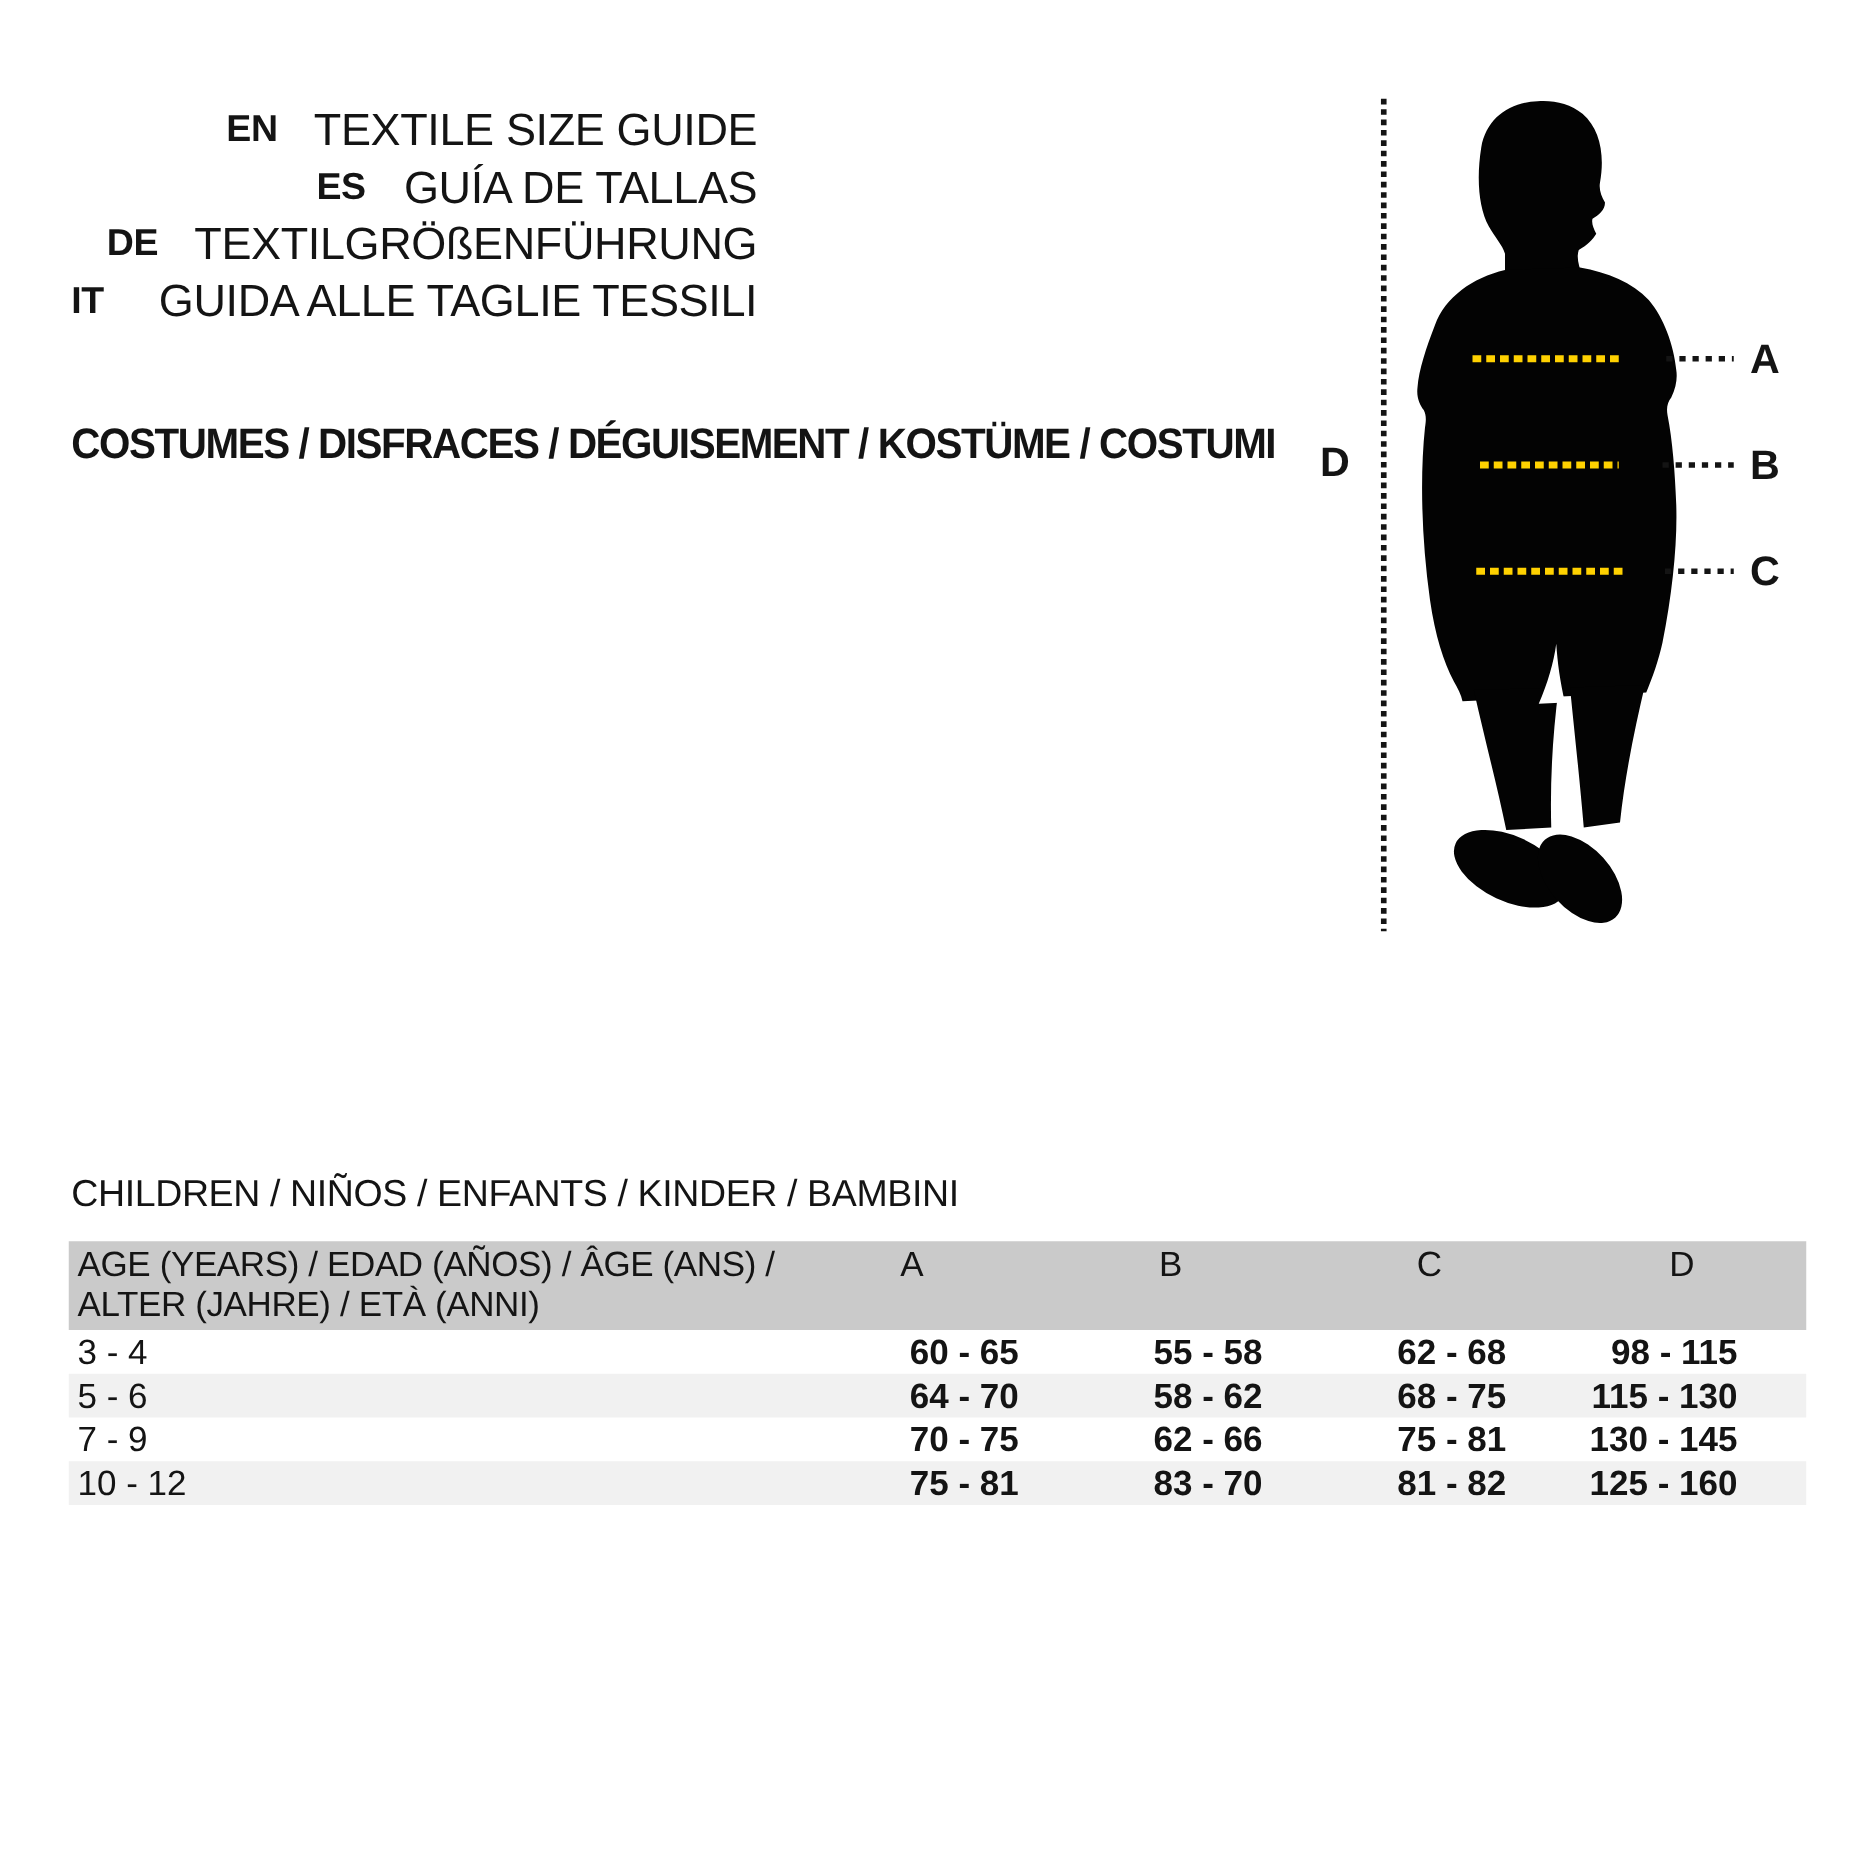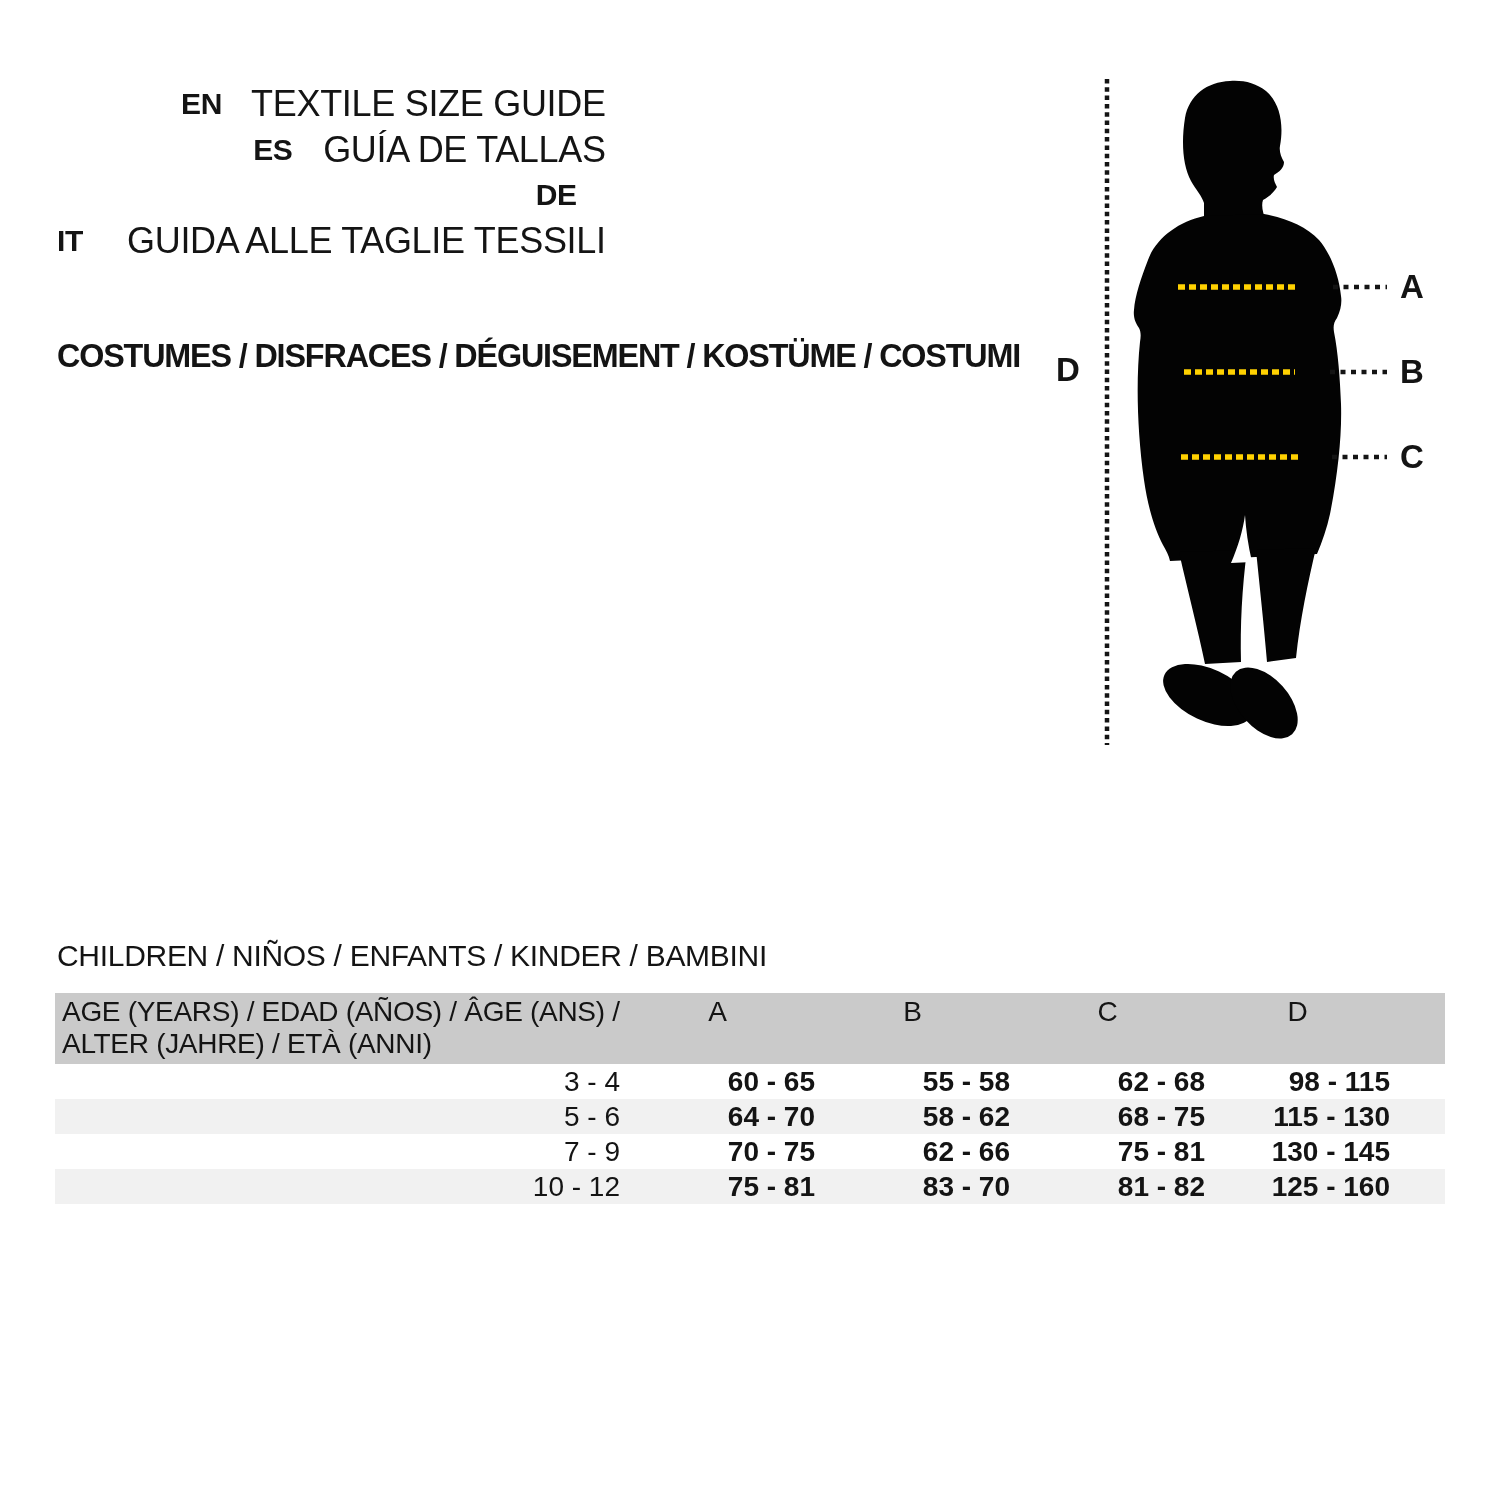--- a/index.html
+++ b/index.html
@@ -40,26 +40,26 @@
   .cutout{fill:var(--page-bg);stroke:none;}
   .d-line{stroke:var(--ink);stroke-width:4.5;stroke-dasharray:4.5 3.8;fill:none;}
   .measure-yellow{stroke:var(--accent-yellow);stroke-width:5.5;stroke-dasharray:7 4;fill:none;}
   .leader{stroke:var(--ink);stroke-width:4.5;stroke-dasharray:5 5.5;fill:none;}
   .fig-label{font-family:"Liberation Sans","DejaVu Sans",sans-serif;font-size:33px;font-weight:bold;fill:var(--ink);}
 
   
   .table-title{position:absolute;left:57px;top:939px;font-size:30px;letter-spacing:-0.3px;white-space:nowrap;}
   .size-table{position:absolute;left:55px;top:993px;width:1390px;}
   .t-row{display:grid;grid-template-columns:565px 195px 195px 195px 185px;align-items:center;}
-  .t-head{background:var(--table-header-bg);height:71px;align-items:start;}
+  .t-head{background:var(--table-header-bg);height:71px;align-items:start;gap:12px;}
   .t-head .age-head{padding:3px 0 0 7px;font-size:28px;line-height:32px;letter-spacing:-0.3px;}
   .t-head .col-letter{padding-top:3px;font-size:28px;line-height:32px;text-align:center;}
   .t-data{height:35px;font-size:28px;}
   .t-data:nth-child(odd){background:var(--table-alt-row-bg);}
-  .t-data .age-cell{padding-left:7px;text-align:right;}
+  .t-data .age-cell{padding-left:7px;}
   .t-data .val-cell{text-align:right;font-weight:bold;}
 
   
   .legend{position:absolute;left:57px;top:1246px;}
   .legend-line{font-size:29px;line-height:45px;letter-spacing:-0.3px;white-space:nowrap;}
 </style>
 </head>
 <body>
 
 <div class="page">
@@ -68,20 +68,21 @@
     <div class="lang-row">
       <span class="lang-code">EN</span>
       <span class="lang-label">TEXTILE SIZE GUIDE</span>
     </div>
     <div class="lang-row">
       <span class="lang-code">ES</span>
       <span class="lang-label">GUÍA DE TALLAS</span>
     </div>
     <div class="lang-row">
       <span class="lang-code">DE</span>
+      <span class="lang-label">TEXTILGRÖßENFÜHRUNG</span>
     </div>
     <div class="lang-row">
       <span class="lang-code">IT</span>
       <span class="lang-label">GUIDA ALLE TAGLIE TESSILI</span>
     </div>
   </div>
 
   <div class="category-title">COSTUMES / DISFRACES / DÉGUISEMENT / KOSTÜME / COSTUMI</div>
 
   <svg class="figure-svg" viewBox="1015 55 475 710">

